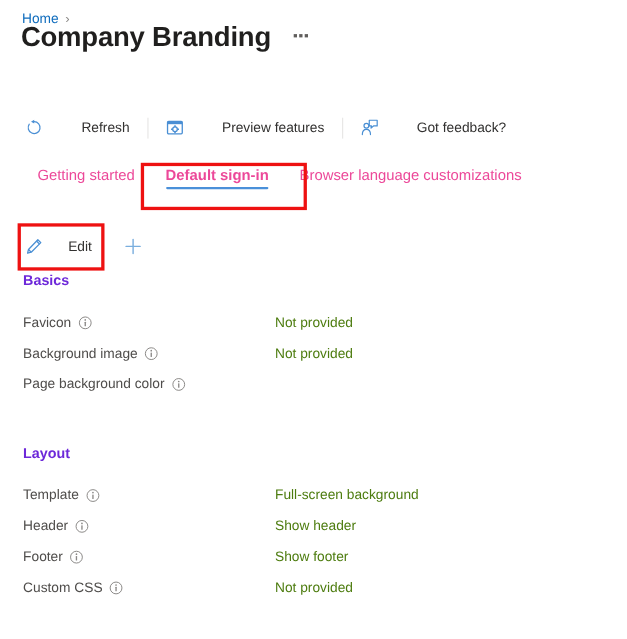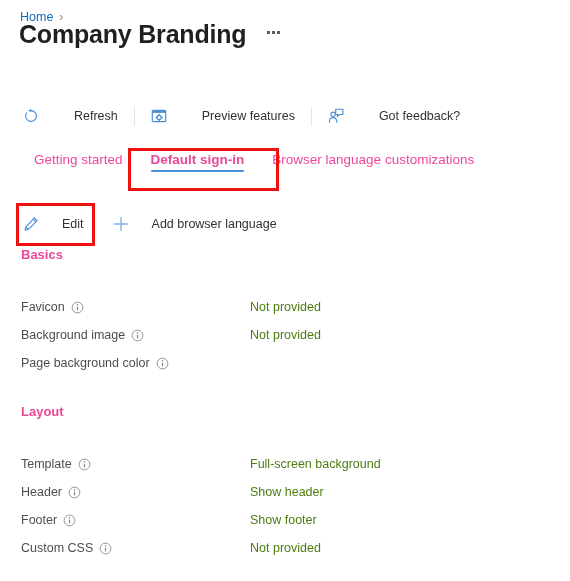--- a/index.html
+++ b/index.html
@@ -170,27 +170,27 @@
     position: absolute;
     left: 21px;
     width: 420px;
   }
   .section-basics { top: 246px; }
   .section-layout { top: 403px; }
 
   .section-heading {
     font-size: 13px;
     font-weight: 700;
-    color: #ec4899;
+    color: #6d28d9;
     margin: 0 0 22px 0;
     line-height: 18px;
   }
   .prop-row {
     display: flex;
-    align-items: flex-end;
+    align-items: flex-start;
     height: 28px;
   }
   .prop-label {
     width: 229px;
     flex: none;
     display: flex;
     align-items: center;
     font-size: 12.5px;
     color: #4f4d4b;
     white-space: nowrap;
@@ -296,21 +296,20 @@
     </svg>
     <span class="act-label">Edit</span>
   </div>
 
   <div class="act-gap"></div>
 
   <div class="action">
     <svg class="act-icon" viewBox="0 0 16 16">
       <path d="M8 1.6 L8 14.4 M1.6 8 L14.4 8" fill="none" stroke="#7aaede" stroke-width="1.3" stroke-linecap="round"></path>
     </svg>
-    <span class="act-label">Add browser language</span>
   </div>
 
 </div>
 
 <div class="section section-basics">
   <div class="section-heading">Basics</div>
 
   <div class="prop-row">
     <div class="prop-label">
       <span>Favicon</span>

